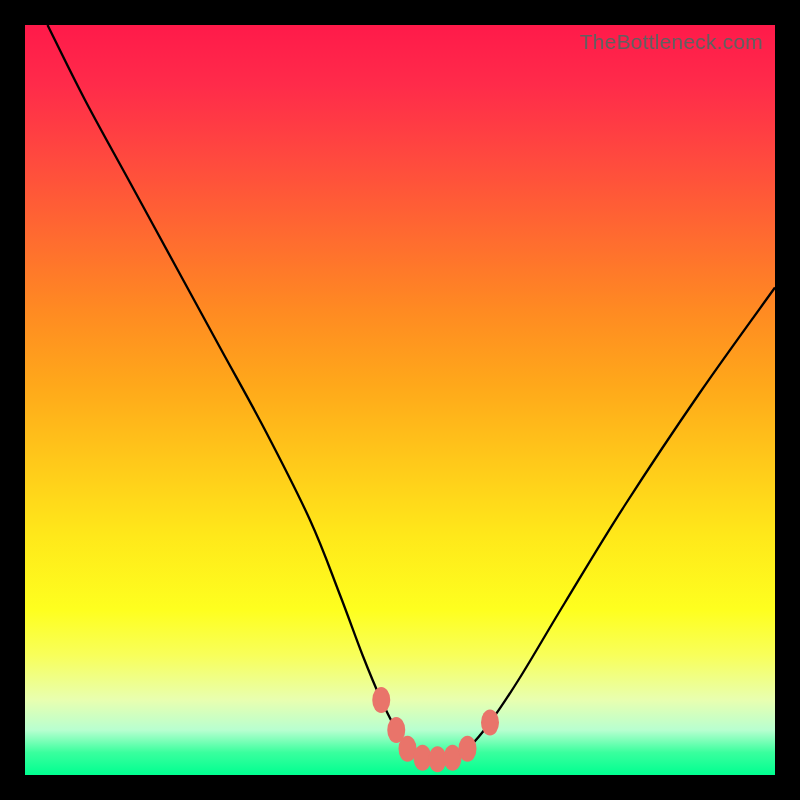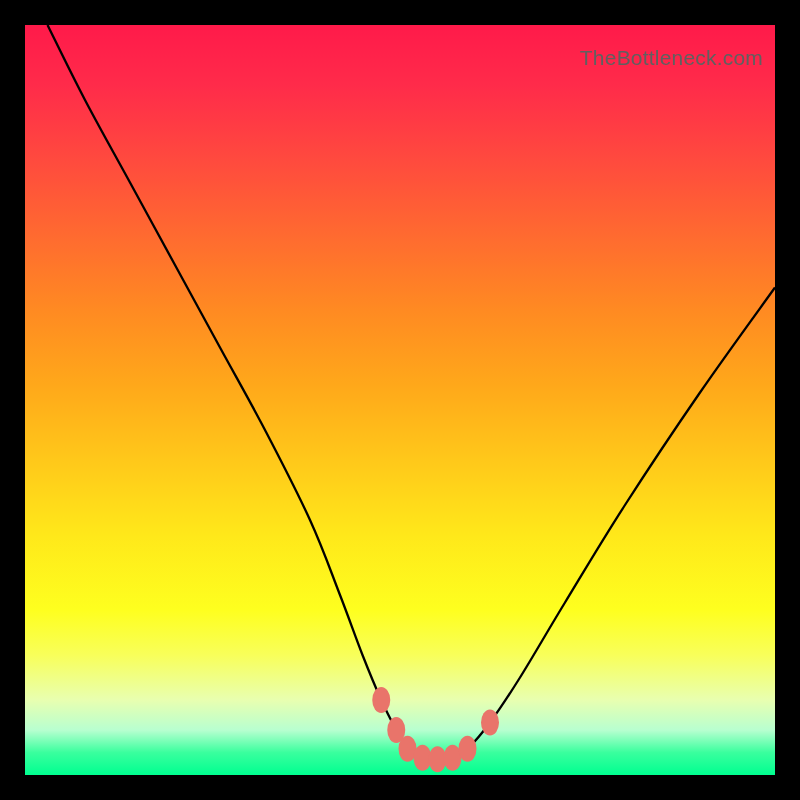--- a/index.html
+++ b/index.html
@@ -35,21 +35,21 @@
       #feff1f 78%,
       #f8ff5a 84%,
       #e8ffb0 90%,
       #b8ffd0 94%,
       #3aff9e 97%,
       #00ff90 100%
     );
   }
   .watermark {
     position: absolute;
-    top: 21px;
+    top: 5px;
     right: 12px;
     color: #606060;
     font-size: 21px;
     font-weight: 400;
     letter-spacing: 0.2px;
   }
   svg.curve {
     position: absolute;
     left: 0;
     top: 0;

